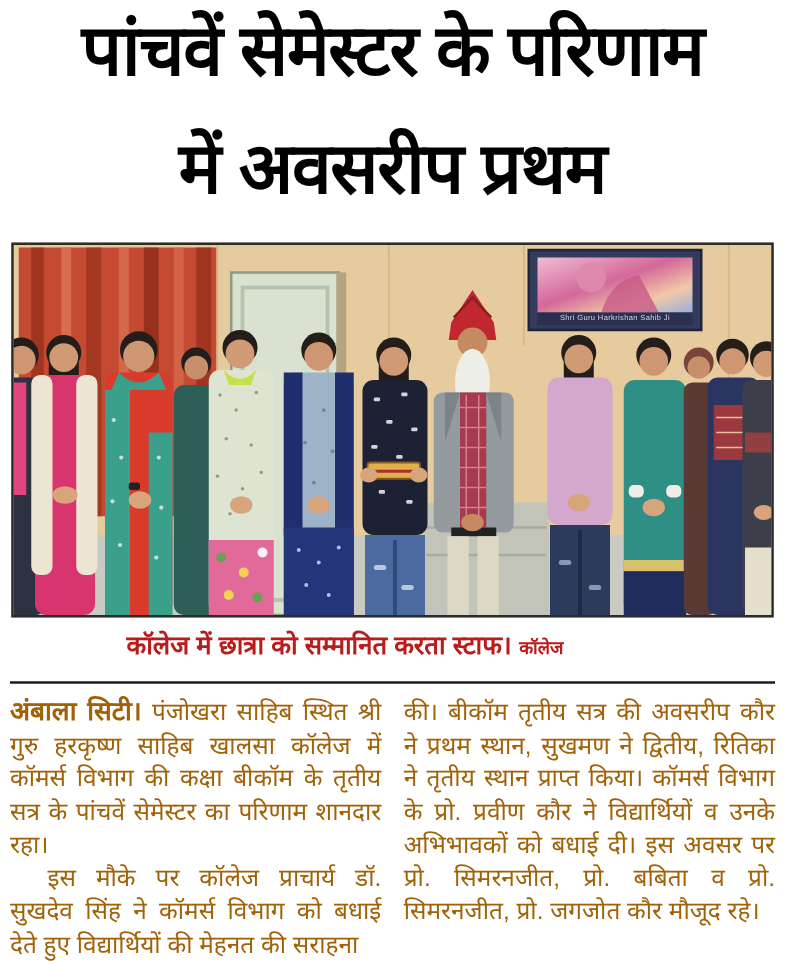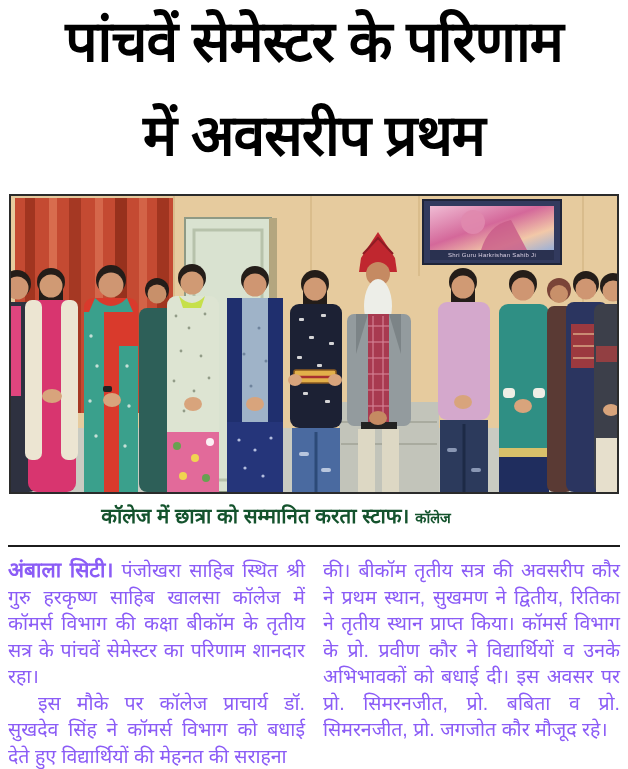--- a/index.html
+++ b/index.html
@@ -23,35 +23,35 @@
   }
   .photo-frame svg { display:block; width:606px; height:296px; }
   .portrait-caption {
     position:absolute; left:430px; top:250px; width:124px; height:11px;
     font-size:6px; line-height:11px; text-align:center; color:#ddd3e6;
     letter-spacing:.3px; overflow:hidden; white-space:nowrap;
   }
   
   .caption-row {
     position:absolute; top:501px; left:0; width:552px; text-align:center;
-    color:#14532d;
+    color:#b91c1c;
   }
   .caption-main { font-weight:700; font-size:20.5px; }
   .caption-credit { font-weight:700; font-size:14.5px; margin-left:6px; }
   
   .rule {
     position:absolute; top:545px; left:8px; width:612px; height:0;
     border-top:2px solid #1c1c1c;
   }
   
   .columns {
     position:absolute; top:557px; left:8px; width:612px; height:212px;
     display:flex; gap:18px;
   }
-  .col { width:297px; font-size:19.5px; line-height:26.5px; text-align:justify; color:#8b5cf6; }
+  .col { width:297px; font-size:19.5px; line-height:26.5px; text-align:justify; color:#a16207; }
   .col p { margin:0; }
   .col p.indent { text-indent:30px; }
   .dateline { font-weight:800; font-size:21px; }
 </style>
 </head>
 <body>
 
 <div class="page">
 
   <div class="headline">

